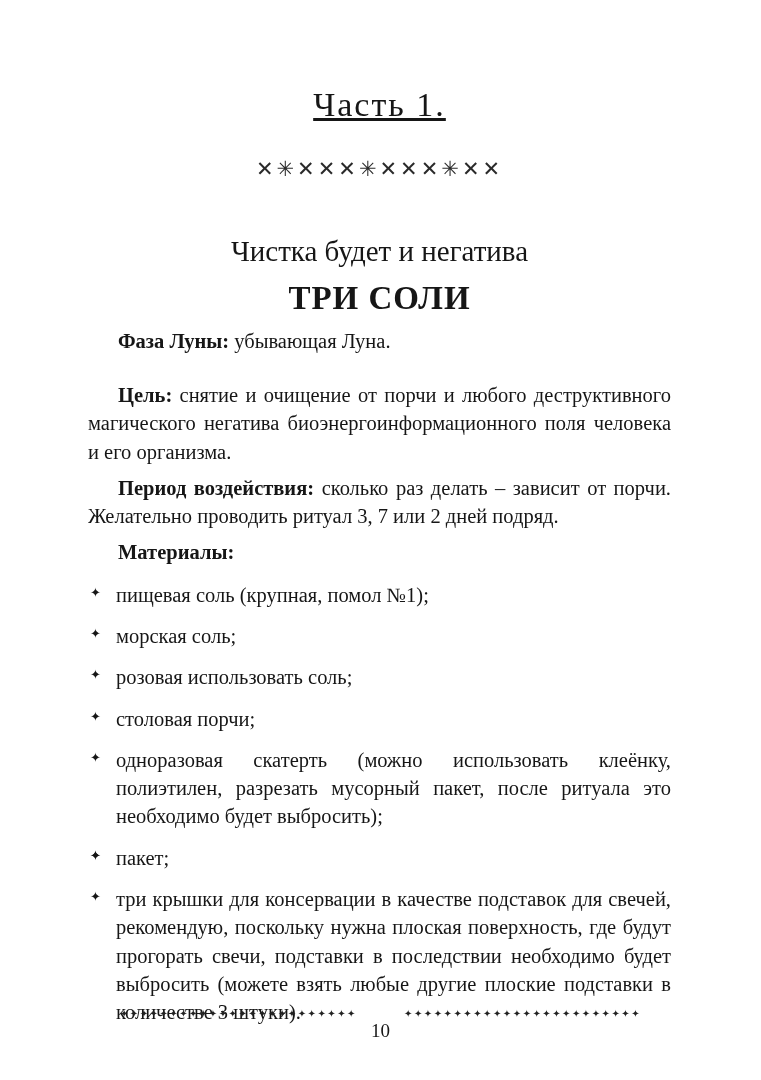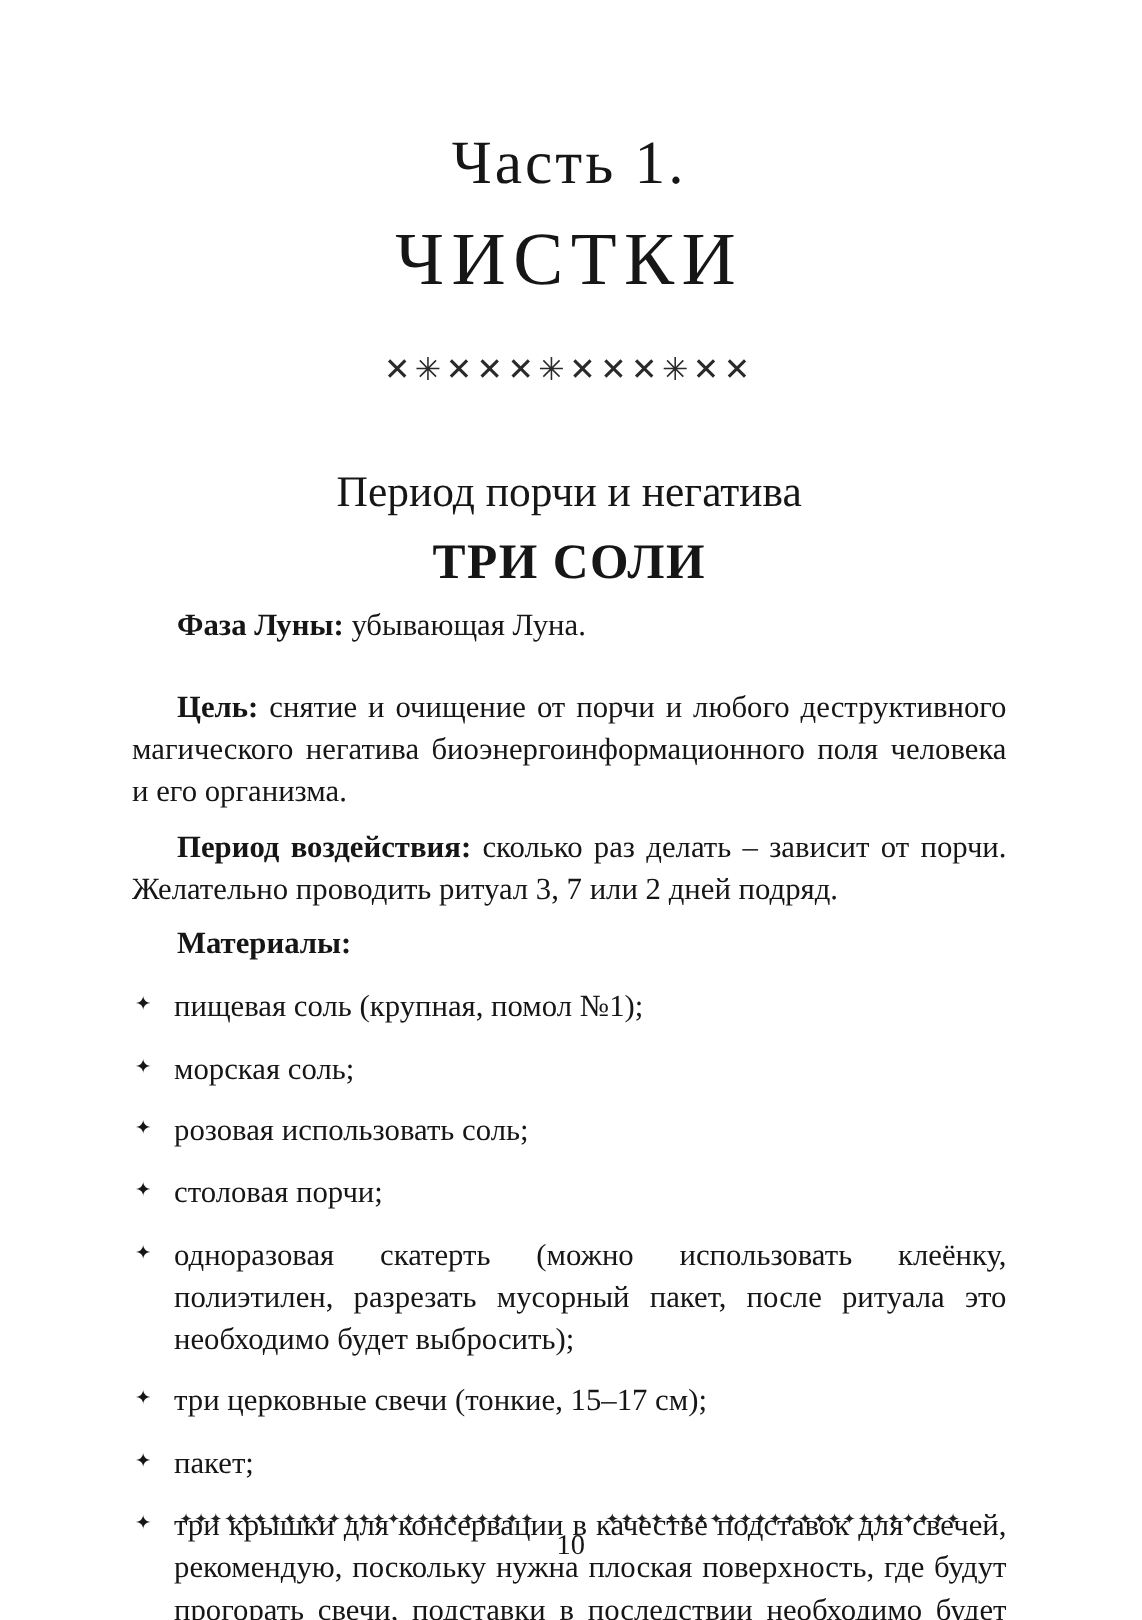--- a/index.html
+++ b/index.html
@@ -13,23 +13,24 @@
     position: relative;
     width: 761px;
     height: 1080px;
     background: #ffffff;
     overflow: hidden;
     padding: 86px 90px 0 88px;
   }
   .part-title {
     text-align: center;
     font-weight: normal;
-    font-size: 41px;
+    font-size: 34px;
     letter-spacing: 2px;
     line-height: 1.1;
+    text-decoration: underline;
   }
   .part-subtitle {
     text-align: center;
     font-weight: normal;
     font-size: 50px;
     letter-spacing: 5px;
     line-height: 1.1;
     margin-top: 14px;
   }
   .ornament {
@@ -101,42 +102,41 @@
     color: #161616;
     margin-top: 36px;
   }
 </style>
 </head>
 <body>
 
 <div class="page">
 
   <h1 class="part-title">Часть 1.</h1>
-  <h1 class="part-subtitle">ЧИСТКИ</h1>
 
   <div class="ornament">✕✳✕✕✕✳✕✕✕✳✕✕</div>
 
-  <h2 class="chapter-title">Период порчи и негатива</h2>
+  <h2 class="chapter-title">Чистка будет и негатива</h2>
   <h2 class="chapter-subtitle">ТРИ СОЛИ</h2>
 
   <p class="body-text para"><strong>Фаза Луны:</strong><span> убывающая Луна.</span></p>
 
   <p class="body-text first-para"><strong>Цель:</strong><span> снятие и очищение от порчи и любого деструктивного магического негатива биоэнергоинформационного поля человека и его организма.</span></p>
 
   <p class="body-text para"><strong>Период воздействия:</strong><span> сколько раз делать – зависит от порчи. Желательно проводить ритуал 3, 7 или 2 дней подряд.</span></p>
 
   <p class="body-text materials-label"><strong>Материалы:</strong></p>
 
   <ul class="materials-list">
     <li class="body-text"><span class="bullet">✦</span><span>пищевая соль (крупная, помол №1);</span></li>
     <li class="body-text"><span class="bullet">✦</span><span>морская соль;</span></li>
     <li class="body-text"><span class="bullet">✦</span><span>розовая использовать соль;</span></li>
     <li class="body-text"><span class="bullet">✦</span><span>столовая порчи;</span></li>
     <li class="body-text"><span class="bullet">✦</span><span>одноразовая скатерть (можно использовать клеёнку, полиэтилен, разрезать мусорный пакет, после ритуала это необходимо будет выбросить);</span></li>
-    <li class="body-text"><span class="bullet">✦</span><span>три церковные свечи (тонкие, 15–17 см);</span></li>
+    <li class="body-text"><span class="bullet">✦</span></li>
     <li class="body-text"><span class="bullet">✦</span><span>пакет;</span></li>
     <li class="body-text"><span class="bullet">✦</span><span>три крышки для консервации в качестве подставок для свечей, рекомендую, поскольку нужна плоская поверхность, где будут прогорать свечи, подставки в последствии необходимо будет выбросить (можете взять любые другие плоские подставки в количестве 3 штуки).</span></li>
   </ul>
 
   <div class="footer">
     <span class="footer-ornament">✦✦✦✦✦✦✦✦✦✦✦✦✦✦✦✦✦✦✦✦✦✦✦✦</span>
     <span class="page-number">10</span>
     <span class="footer-ornament">✦✦✦✦✦✦✦✦✦✦✦✦✦✦✦✦✦✦✦✦✦✦✦✦</span>
   </div>
 

